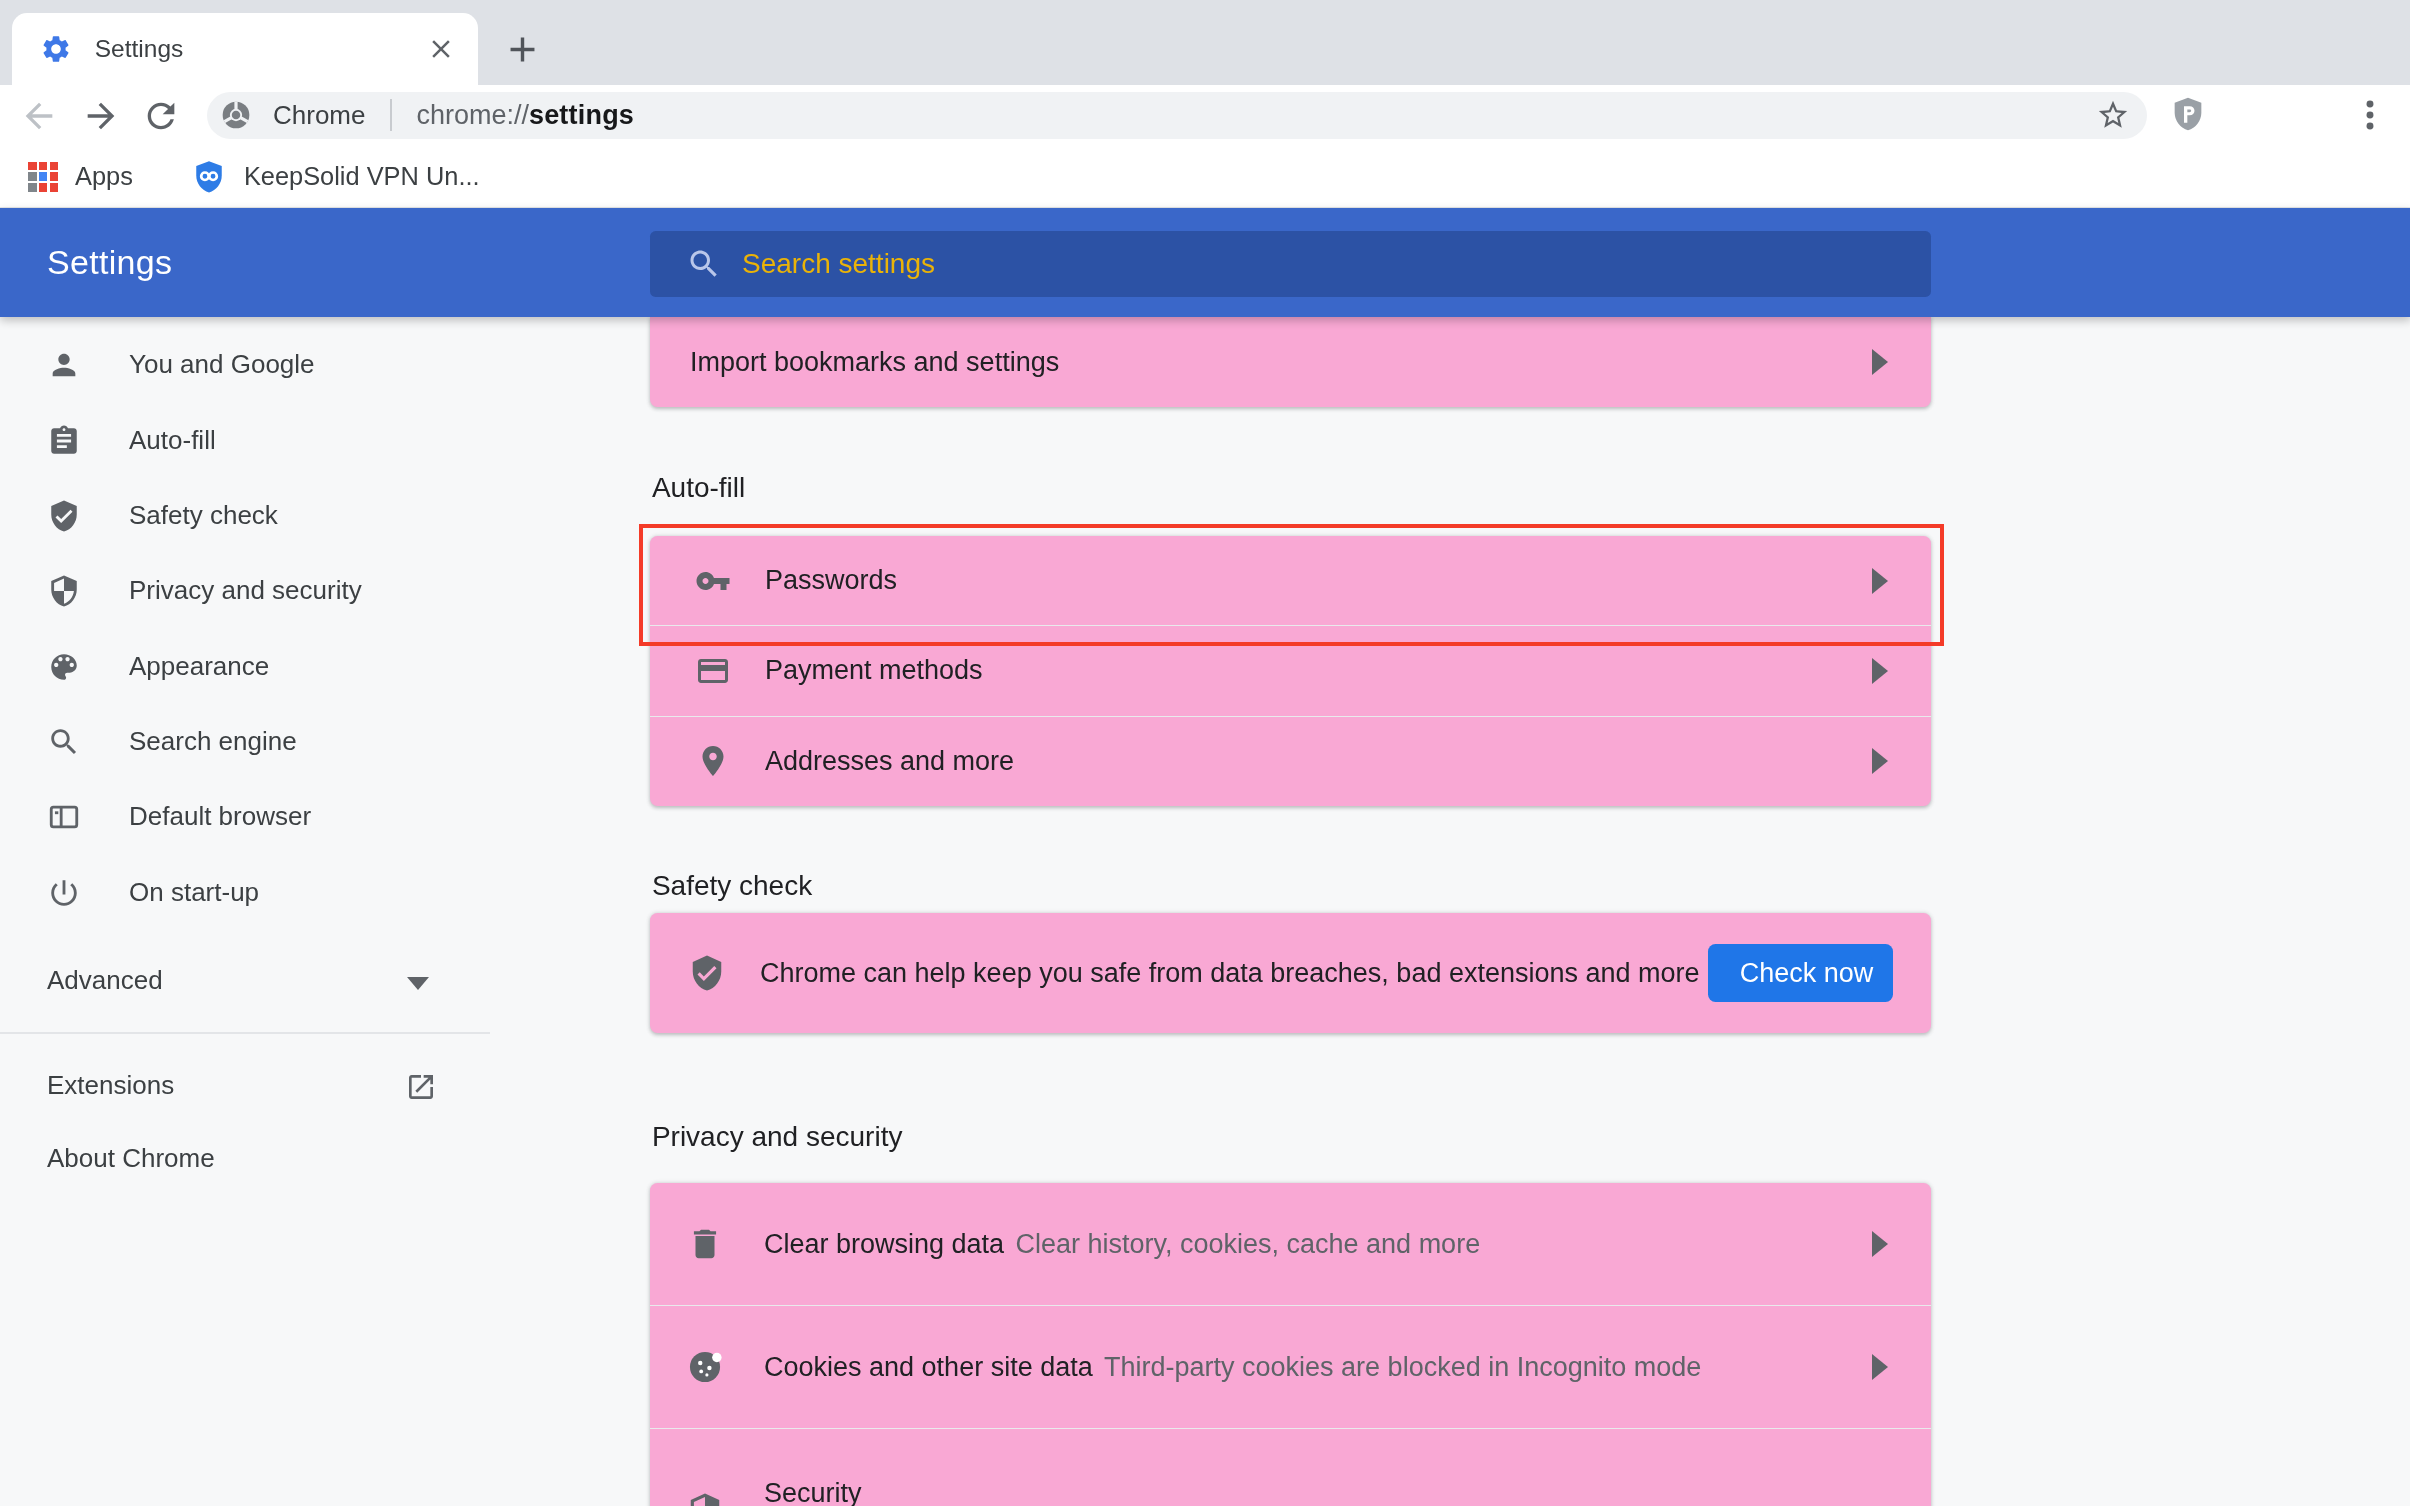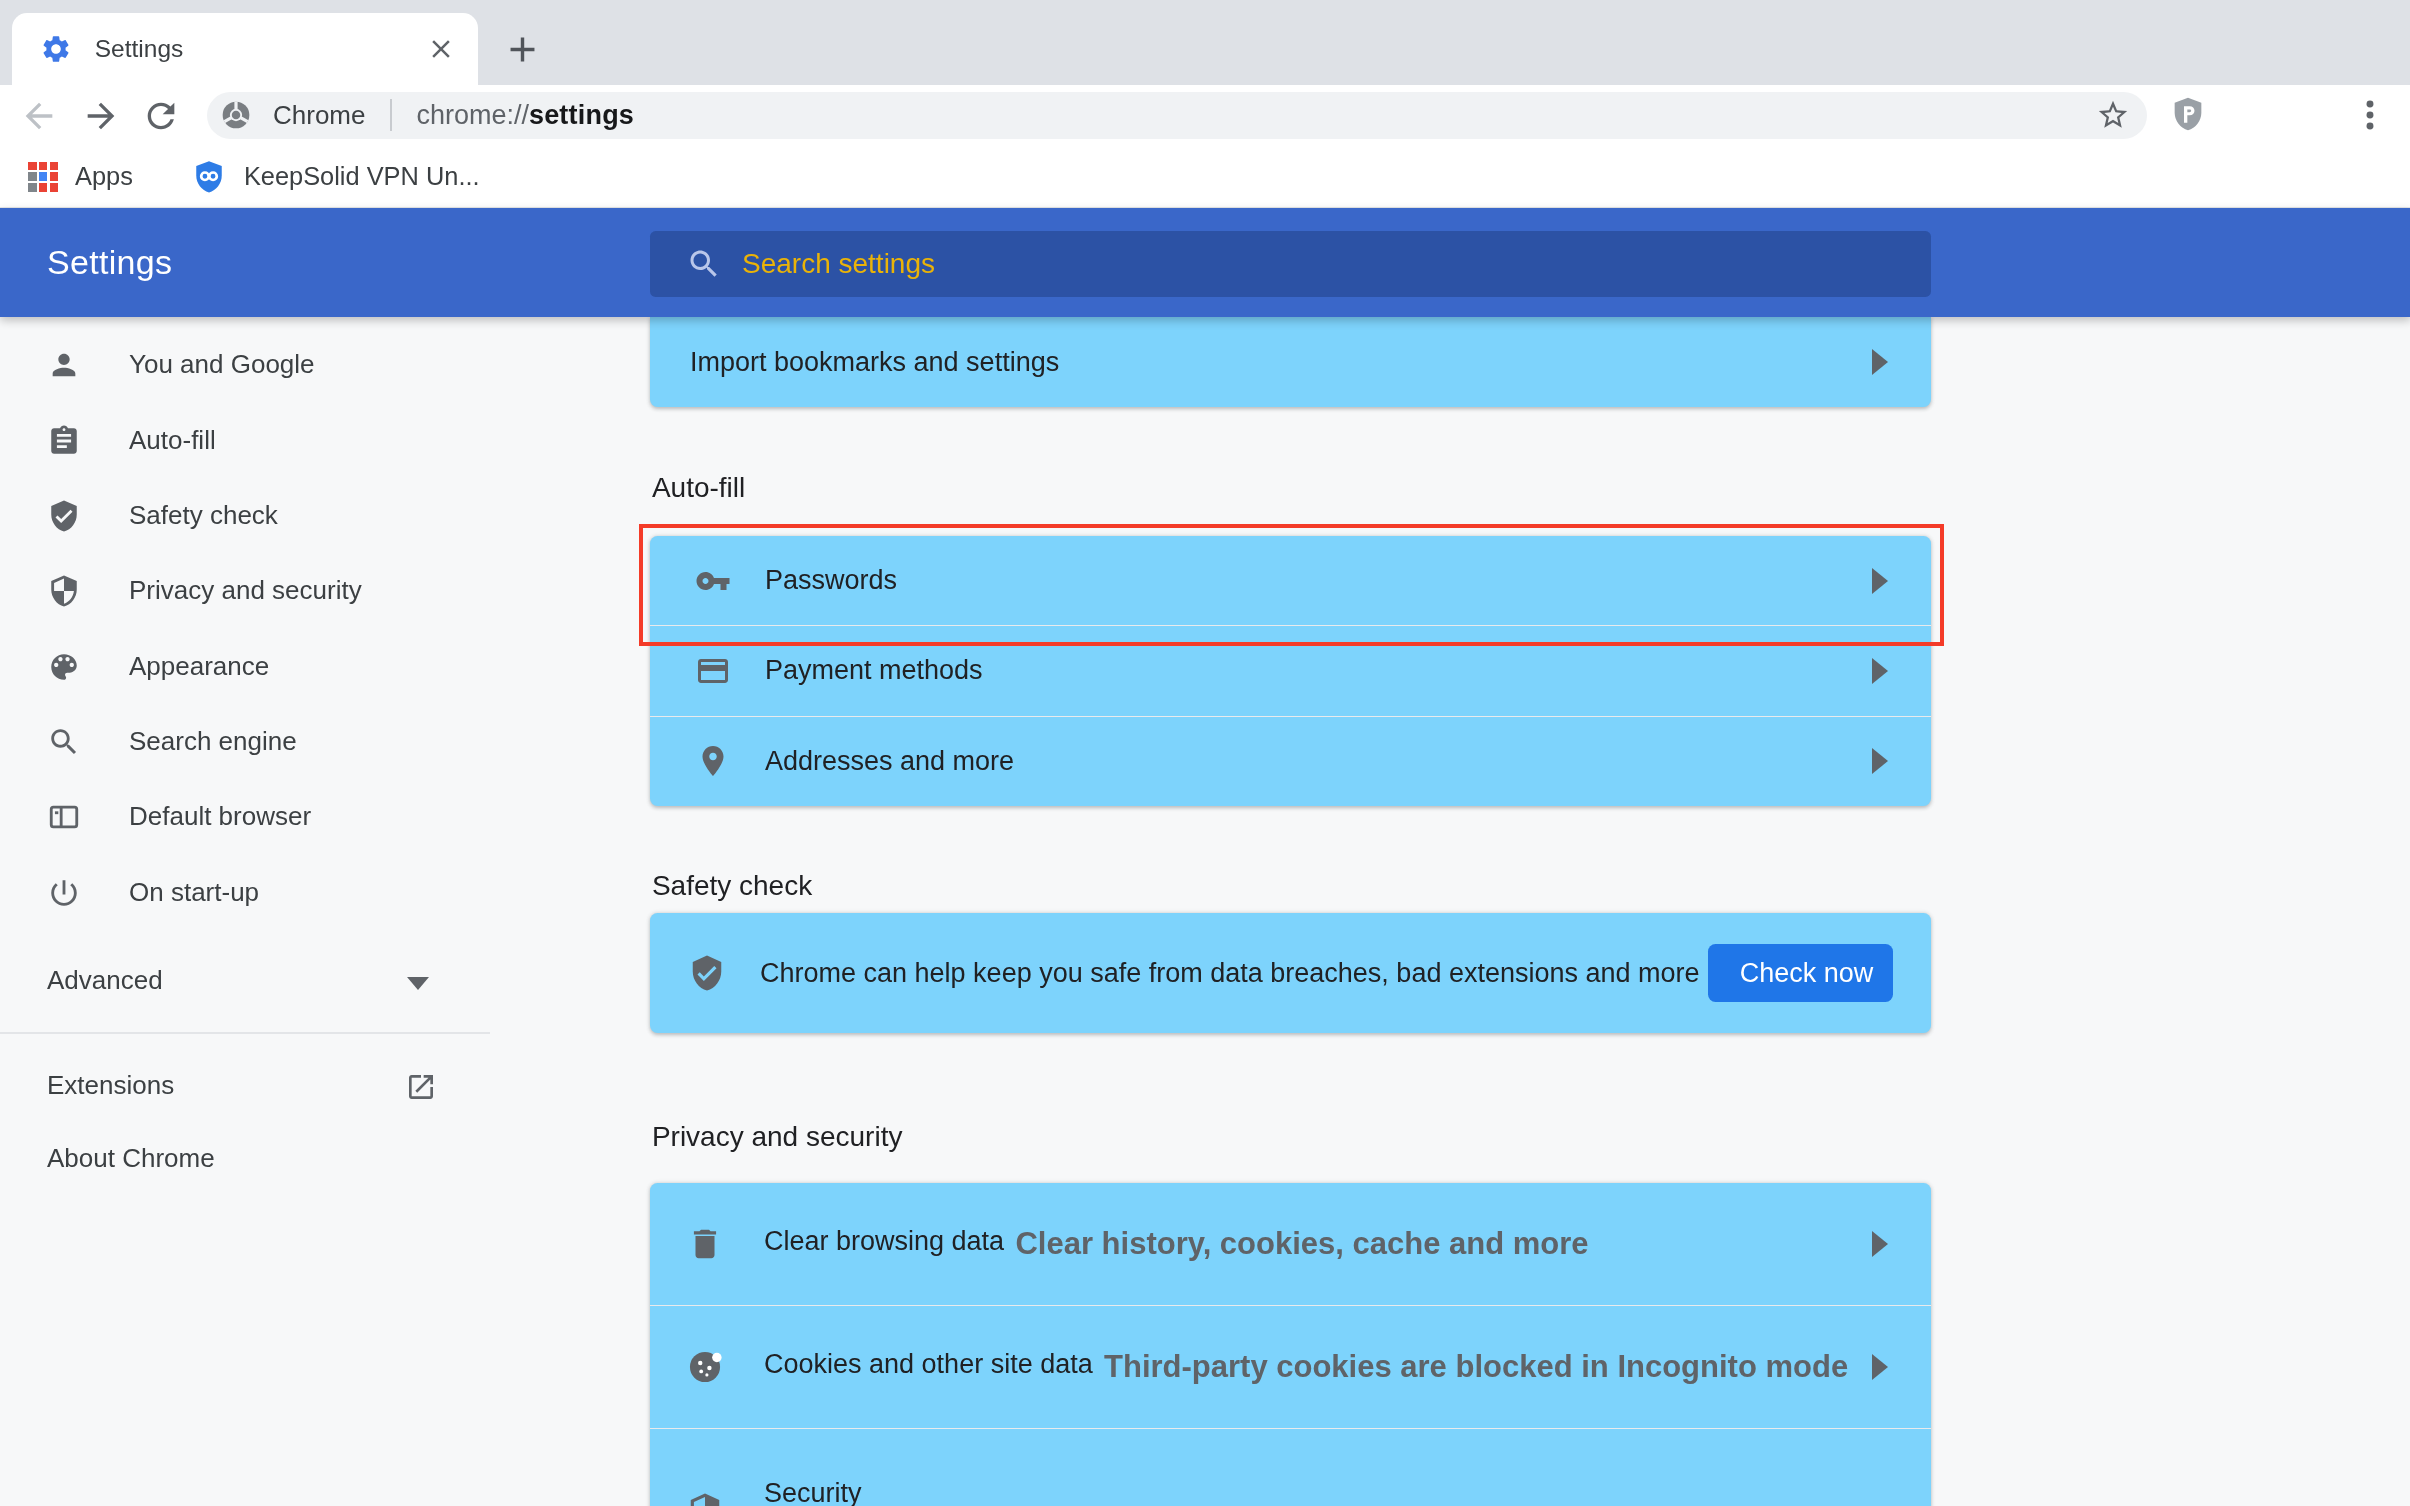--- a/index.html
+++ b/index.html
@@ -64,21 +64,21 @@
   .side-label{ margin-left:48px; font-size:26px; font-weight:500; color:#3C4043; white-space:nowrap; }
   .adv-label{ font-size:26px; font-weight:500; color:#3C4043; }
   .caret-down{ position:absolute; left:407px; top:34px; width:0; height:0;
         border-left:11.3px solid transparent; border-right:11.3px solid transparent;
         border-top:13px solid #5F6368; }
   .side-divider{ position:absolute; left:0; top:715px; width:490px; height:1.9px; background:#E3E5E8; }
   .ext-link-ic{ position:absolute; left:405px; top:22.6px; width:32px; height:32px; color:#5F6368; }
 
   
   .main{ position:absolute; left:650px; top:0; width:1281px; height:1189px; }
-  .card{ position:absolute; left:0; width:1281px; background:#7dd3fc; border-radius:7.5px;
+  .card{ position:absolute; left:0; width:1281px; background:#f9a8d4; border-radius:7.5px;
         box-shadow:0 1.9px 3.8px rgba(60,64,67,.25), 0 0.9px 5.6px rgba(60,64,67,.12); }
   .sec-head{ position:absolute; left:1.9px; font-size:28px; color:#202124; }
 
   .import-card{ top:0; height:90px; border-radius:0 0 7.5px 7.5px; display:flex; align-items:center; }
   .import-label{ margin-left:40px; font-size:27px; color:#202124; }
 
   .chev{ position:absolute; right:43px; top:50%; margin-top:-13px; width:0; height:0;
         border-top:13px solid transparent; border-bottom:13px solid transparent;
         border-left:16px solid #5F6368; }
 
@@ -97,21 +97,21 @@
   .checknow{ position:absolute; right:38px; top:31px; width:185px; height:58px; background:#1F76E8;
         border:none; border-radius:7.5px; color:#FFFFFF; font-size:27px; font-weight:500;
         font-family:"Liberation Sans", sans-serif; display:flex; align-items:center; justify-content:center;padding-left:12px; }
 
   .privacy-card{ top:866px; height:414px; display:flex; flex-direction:column; border-radius:7.5px 7.5px 0 0; }
   .pv-row{ position:relative; height:123px; display:flex; align-items:center; }
   .pv-row.bline{ border-bottom:1.9px solid #E9EAEC; }
   .pv-row .ri{ width:38px; height:38px; margin-left:36px; color:#5F6368; flex:none; }
   .pv-text{ margin-left:40px; display:flex; flex-direction:row; gap:11.3px; }
   .pv-title{ font-size:27px; color:#202124; }
-  .pv-sub{ font-size:31px; color:#5F6368;font-weight:bold; }
+  .pv-sub{ font-size:27px; color:#5F6368; }
   .pv-row.last{ height:168px; align-items:flex-start; padding-top:24.5px; }
   .pv-row.last .ri{ margin-top:38px; }
 
   .i svg, .si svg, .ri svg, .mag svg, .nav-ic svg, .tab-favicon svg, .tab-close svg,
   .star-btn svg, .menu-btn svg, .ext-btn svg, .omni-logo svg, .vpn-ic svg, .ext-link-ic svg
         { width:100%; height:100%; display:block; }
 </style>
 </head>
 <body>
 

